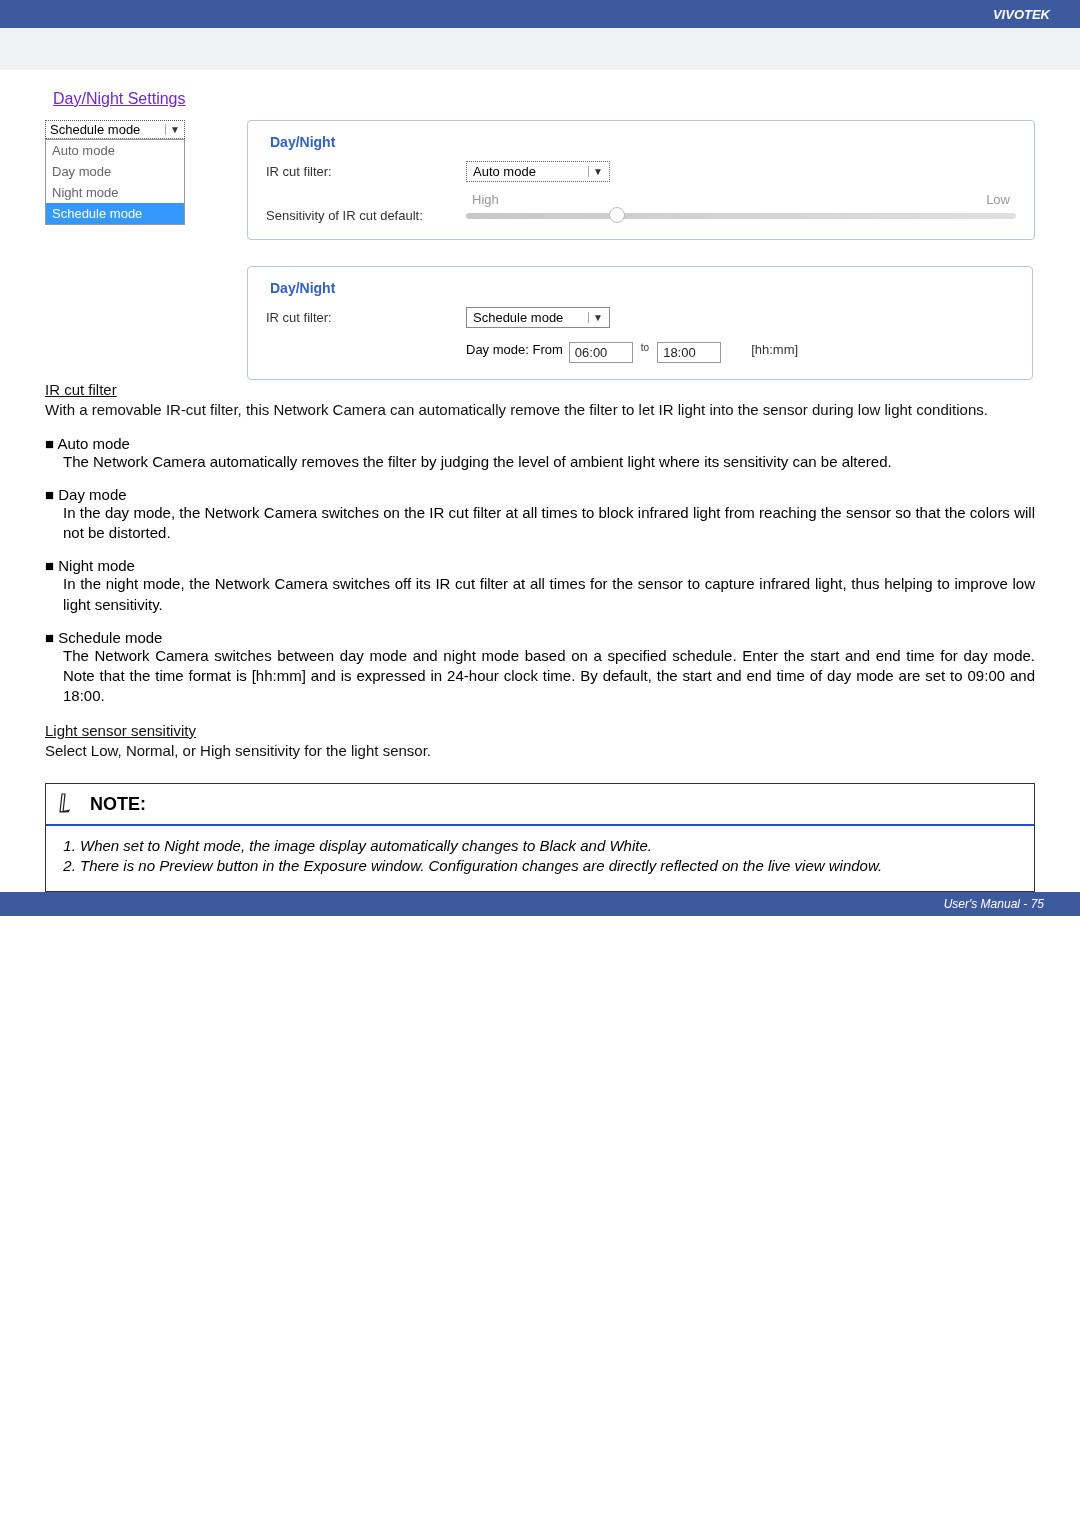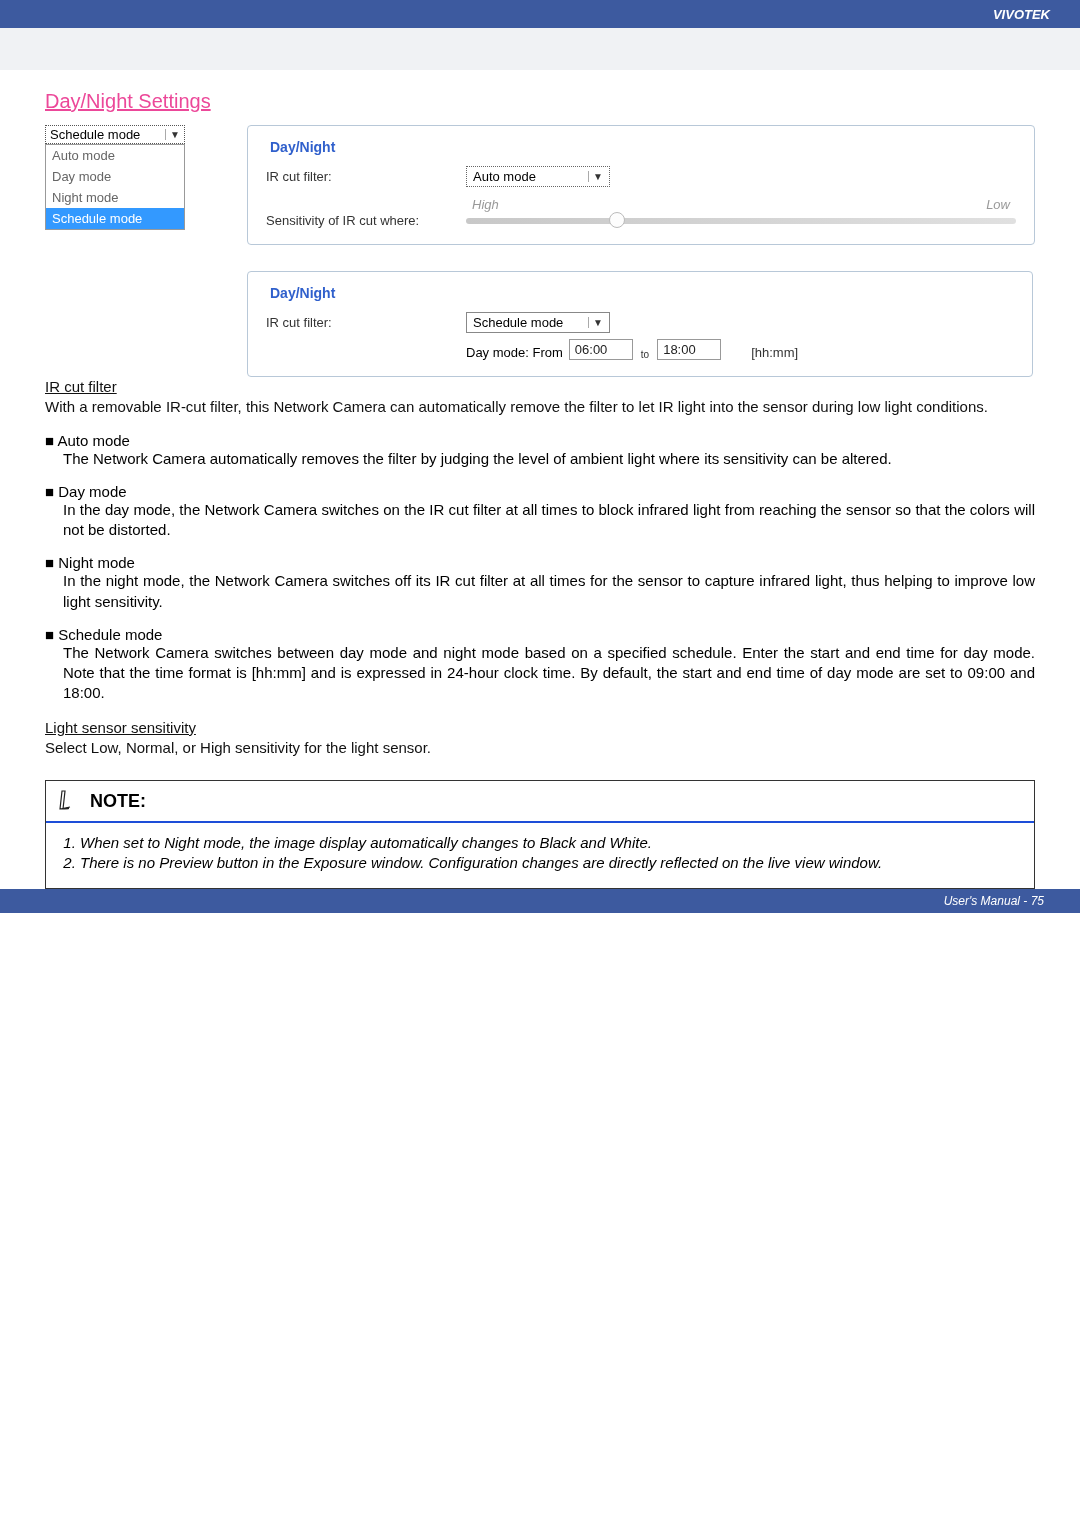--- a/index.html
+++ b/index.html
@@ -29,23 +29,24 @@
       text-align: center;
     }
     .gray-band {
       background-color: #f0f2f4;
       height: 42px;
     }
     .content {
       padding: 20px 45px 0 45px;
     }
     .section-link {
-      color: #ec4899;
+      color: #6d28d9;
       text-decoration: underline;
-      font-size: 20px;
+      font-size: 16px;
+      margin-left: 8px;
     }
     .config-area {
       display: flex;
       margin-top: 12px;
       gap: 0;
     }
     .dropdown-list {
       background: #fff;
       border: 1px solid #999;
       width: 140px;
@@ -129,21 +130,20 @@
       border-left: 1px solid #aaa;
       padding-left: 4px;
     }
     .slider-row {
       display: flex;
       align-items: flex-start;
       margin-top: 10px;
     }
     .slider-container {
       flex: 1;
-      font-style: italic;
     }
     .slider-labels {
       display: flex;
       justify-content: space-between;
       font-size: 13px;
       color: #999;
       padding: 0 6px;
     }
     .slider-track {
       position: relative;
@@ -176,22 +176,22 @@
       color: #333;
     }
     .unit-label {
       margin-left: 14px;
       font-size: 13px;
       color: #333;
       padding-left: 16px;
     }
     .schedule-row {
       display: flex;
-      align-items: flex-end;
-      margin-top: 6px;
+      align-items: flex-start;
+      margin-top: 14px;
       margin-left: 200px;
     }
     .body-text {
     }
     .body-text p {
       font-size: 15px;
       line-height: 1.35;
       color: #111;
       text-align: justify;
     }
@@ -281,21 +281,21 @@
     <div class="fieldset">
       <div class="legend">Day/Night</div>
       <div class="field-row">
         <div class="field-label">IR cut filter:</div>
         <div class="select-box">
           <span>Auto mode</span>
           <span class="caret">▼</span>
         </div>
       </div>
       <div class="slider-row">
-        <div class="field-label" style="margin-top:16px;">Sensitivity of IR cut where:</div>
+        <div class="field-label" style="margin-top:16px;">Sensitivity of IR cut default:</div>
         <div class="slider-container">
           <div class="slider-labels">
             <span>High</span>
             <span>Low</span>
           </div>
           <div class="slider-track">
             <div class="slider-thumb"></div>
           </div>
         </div>
       </div>

